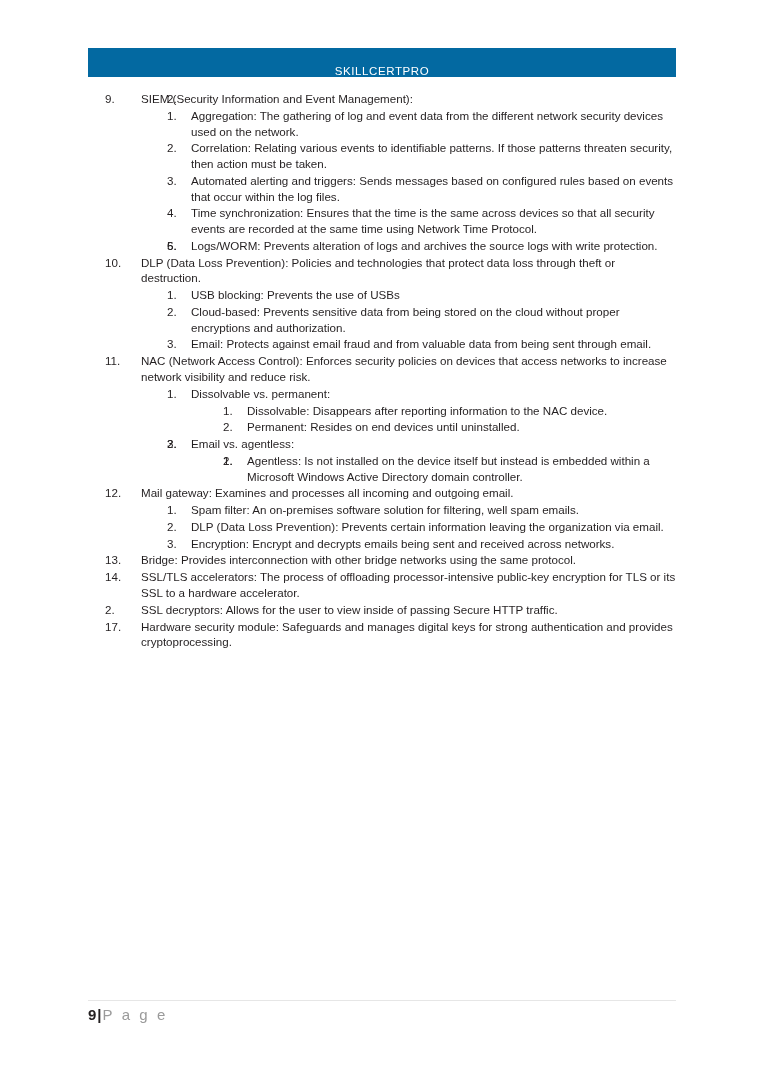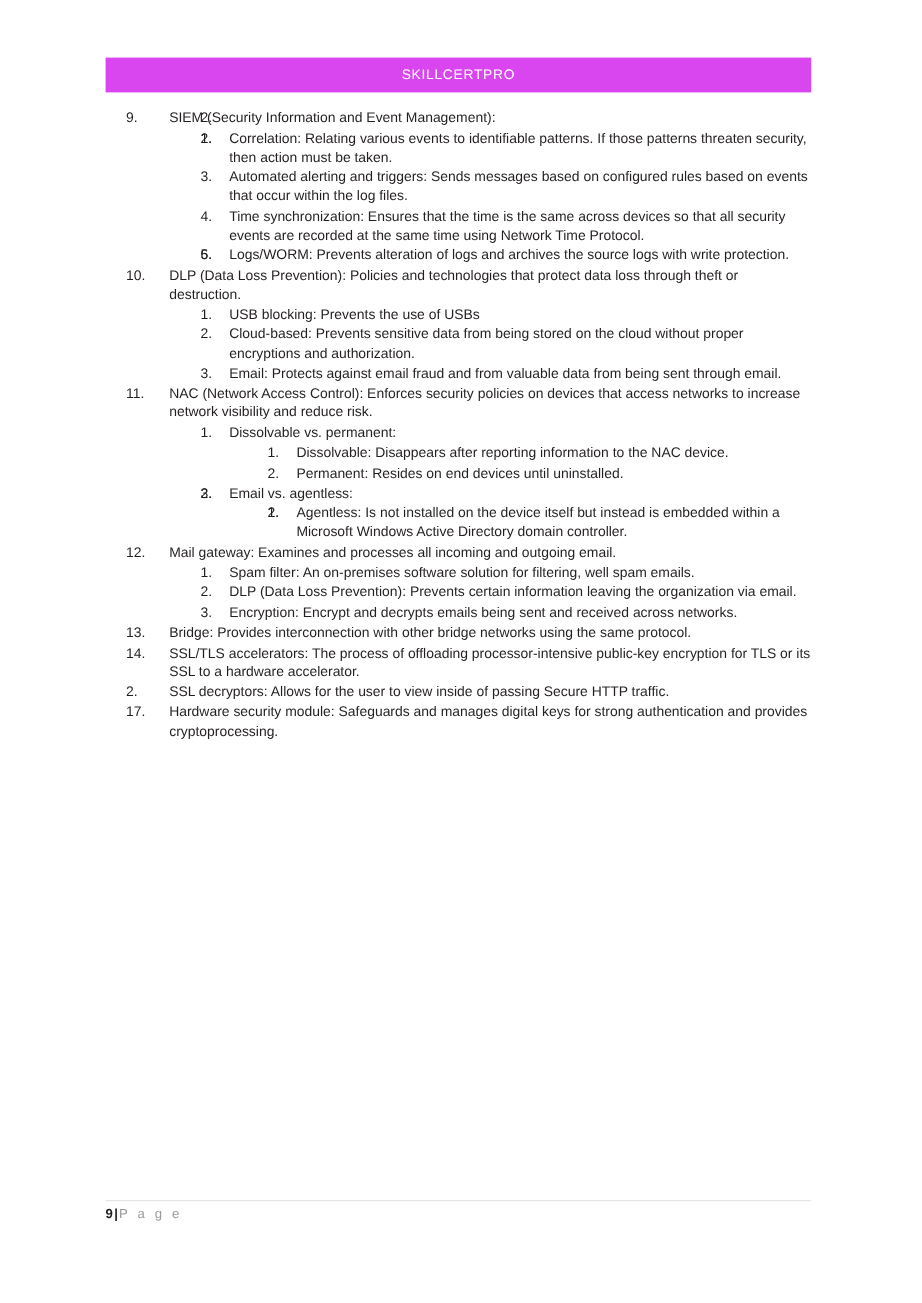--- a/index.html
+++ b/index.html
@@ -106,62 +106,63 @@
     top: 1000px;
     width: 588px;
     height: 1px;
     background: #e6e6e6;
   }
   .footer {
     position: absolute;
     left: 88px;
     top: 1006px;
     width: 588px;
-    font-size: 11px;
+    font-size: 15px;
   }
   .footer .pnum {
     font-weight: bold;
     color: #231f20;
   }
   .footer .sep {
     font-weight: bold;
     color: #231f20;
     padding: 0 1px;
   }
   .footer .word {
     color: #9a9a9a;
     letter-spacing: 2.6px;
   }
 </style>
 </head>
 <body>
 
 <div class="page">
 
-  <div class="header-banner" style="background: #d946ef;">
+  <div class="header-banner" style="background: #0369a1; align-items: flex-end;">
     <span class="title" style="color: rgb(255, 255, 255);">SKILLCERTPRO</span>
   </div>
 
   <div class="content">
 
     <ol class="lvl lvl2">
       <li class="item">
         <span class="num">2.</span>
       </li>
     </ol>
 
     <ol class="lvl lvl1 gap-before">
       <li class="item">
         <span class="num">9.</span>
         <span class="txt">SIEM (Security Information and Event Management):</span>
       </li>
     </ol>
     <ol class="lvl lvl2 gap-sm-before">
       <li class="item">
         <span class="num">1.</span>
+        <span class="txt">Aggregation: The gathering of log and event data from the different network security devices used on the network.</span>
       </li>
       <li class="item">
         <span class="num">2.</span>
         <span class="txt">Correlation: Relating various events to identifiable patterns. If those patterns threaten security, then action must be taken.</span>
       </li>
       <li class="item">
         <span class="num">3.</span>
         <span class="txt">Automated alerting and triggers: Sends messages based on configured rules based on events that occur within the log files.</span>
       </li>
       <li class="item">

